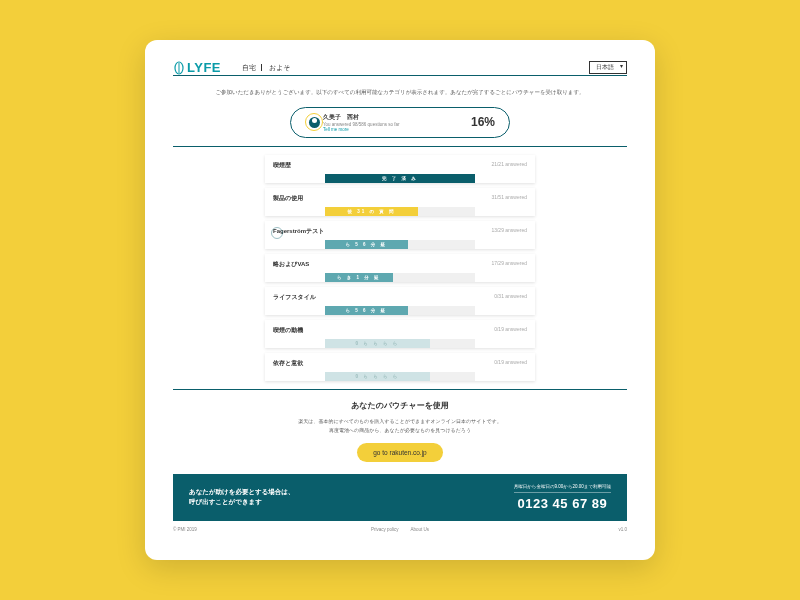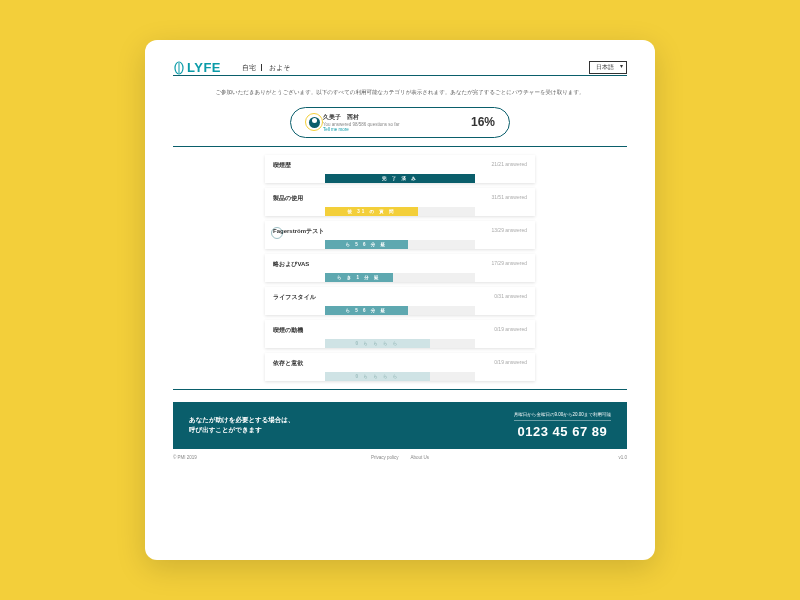--- a/index.html
+++ b/index.html
@@ -256,20 +256,26 @@
           <span class="sec-ans">0/19 answered</span>
         </div>
         <div class="bar-wrap">
           <div class="bar-fill fill-light">0 ら ら ら ら</div>
         </div>
       </div>
     </div>
 
   <hr class="divider">
 
+  <div class="voucher">
+    <h3>あなたのバウチャーを使用</h3>
+    <p>楽天は、基本的にすべてのものを購入することができますオンライン日本のサイトです。</p>
+    <p>再度電池への商品から、あなたが必要なものを見つけるだろう</p>
+    <div class="voucher-btn">go to rakuten.co.jp</div>
+  </div>
 
   <div class="help-box">
     <div class="help-left">
       <div>あなたが助けを必要とする場合は、</div>
       <div>呼び出すことができます</div>
     </div>
     <div class="help-right">
       <div class="help-hours">月曜日から金曜日の9.00から20.00まで利用可能</div>
       <div class="help-phone">0123 45 67 89</div>
     </div>

